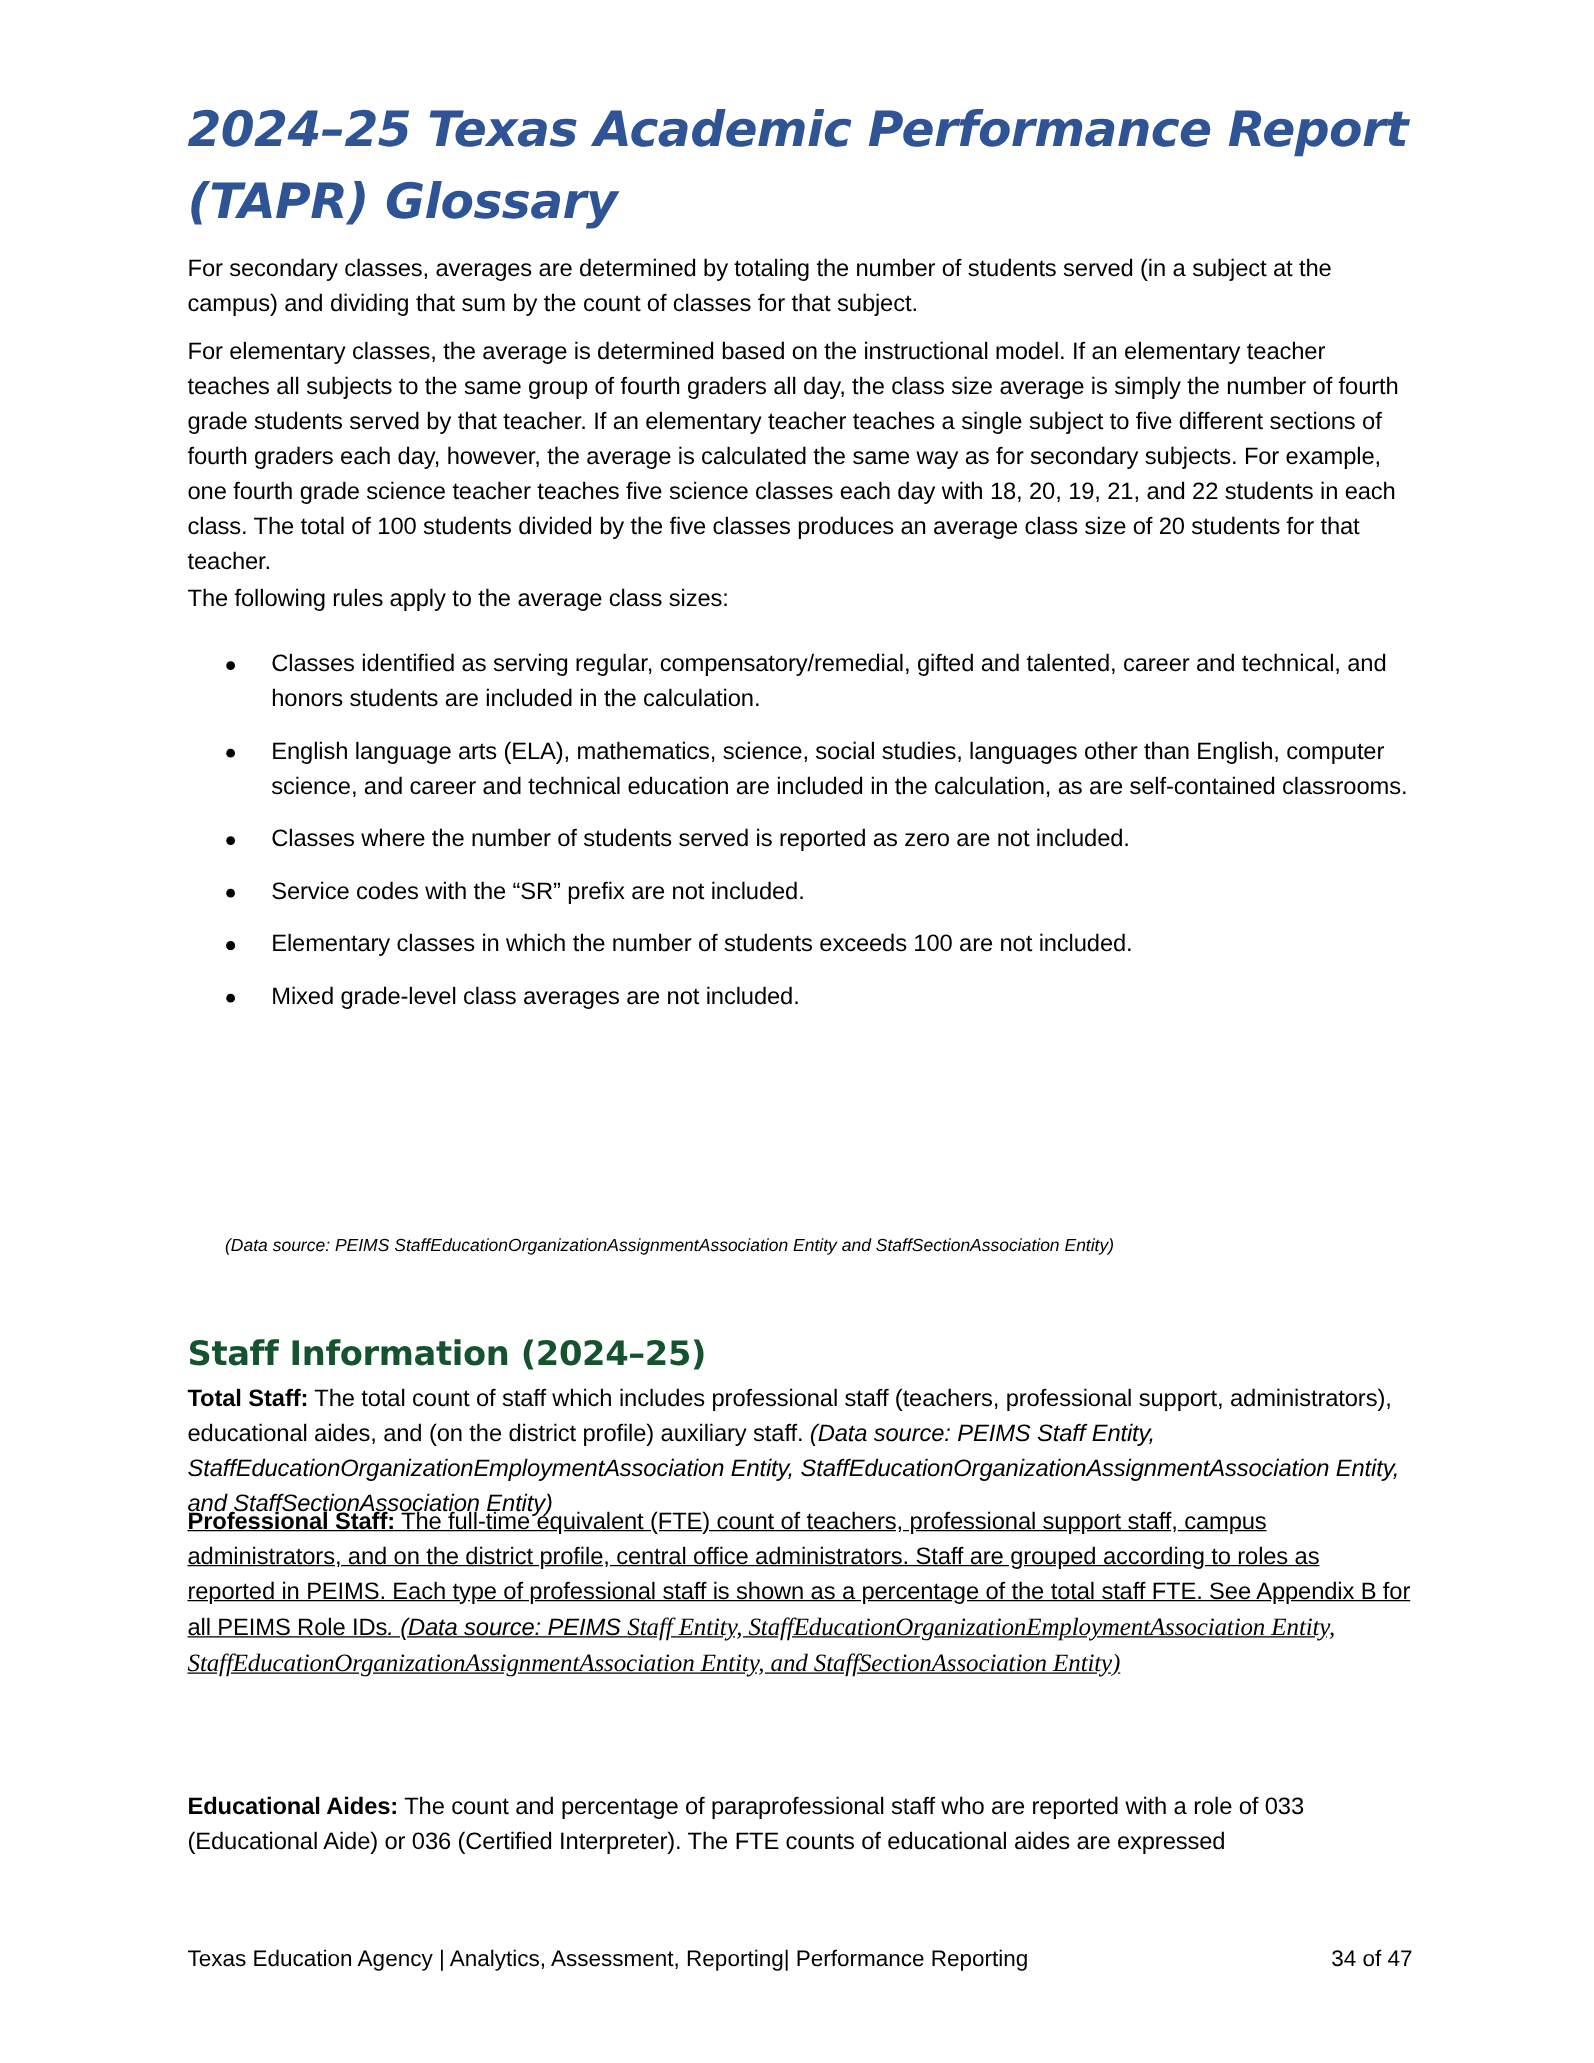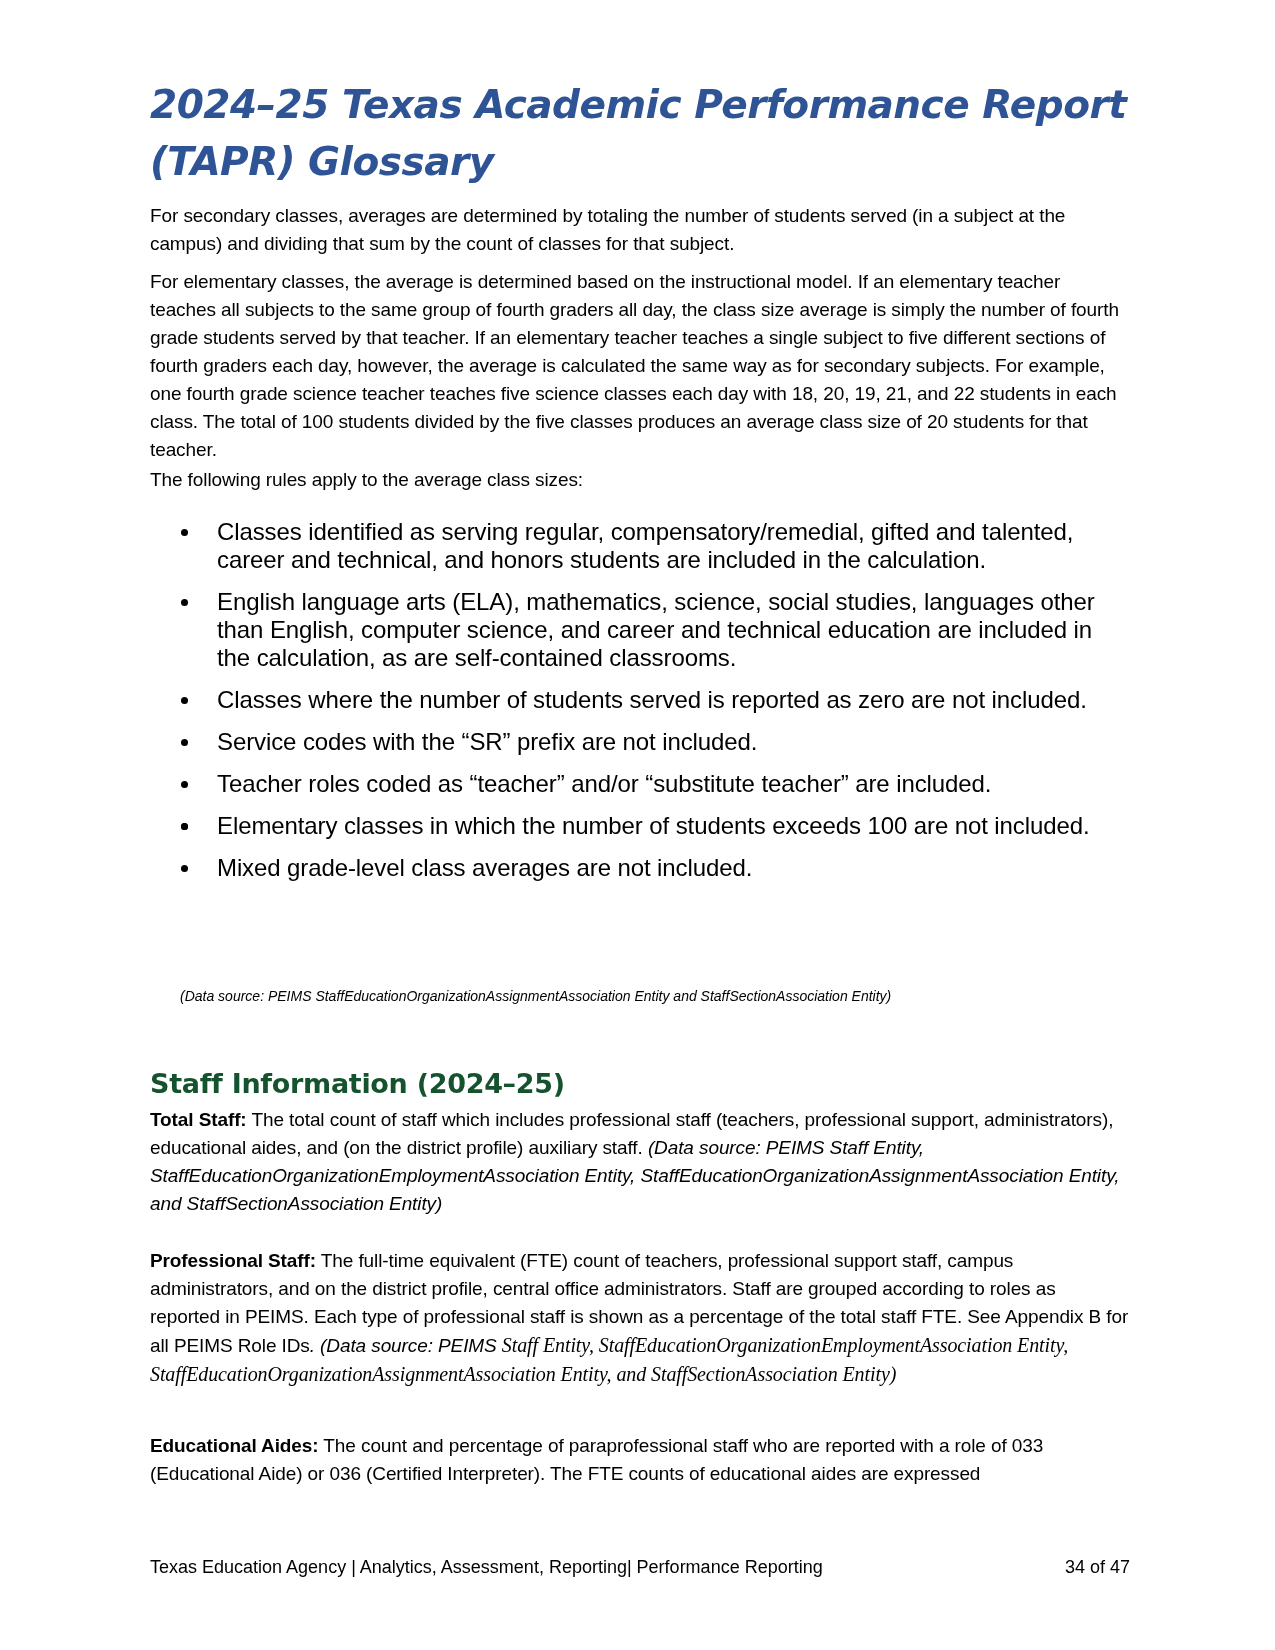--- a/index.html
+++ b/index.html
@@ -5,21 +5,21 @@
   html, body { margin: 0; padding: 0; background: #ffffff; }
   body { width: 1275px; height: 1650px; position: relative; overflow: hidden;
          font-family: "Liberation Sans", sans-serif; color: #000; }
   .page { position: absolute; left: 150px; top: 0; width: 980px; }
   .title { position: absolute; left: 0; top: 76px; margin: 0; width: 980px;
            font-family: "DejaVu Sans", sans-serif; font-weight: bold; font-size: 39px;
            line-height: 57px; color: #2f5496; letter-spacing: -0.5px; font-style: italic; }
   .p { position: absolute; left: 0; width: 980px; margin: 0;
        font-size: 19px; line-height: 28px; letter-spacing: -0.1px; }
   .bullets { position: absolute; left: 0; top: 518px; width: 980px; margin: 0; padding: 0; list-style: none; }
-  .bullets li { position: relative; padding-left: 67px; font-size: 24px; line-height: 28px;
+  .bullets li { position: relative; padding-left: 67px; font-size: 19px; line-height: 28px;
                 margin-bottom: 14px; letter-spacing: -0.1px; }
   .bullets li .dot { position: absolute; left: 31px; top: 11px; width: 7px; height: 7px;
                      border-radius: 50%; background: #000; }
   .src { position: absolute; left: 30px; top: 982px; width: 940px; font-size: 14px;
          line-height: 28px; font-style: italic; padding-left: 45px; text-indent: -45px; }
   .h2 { position: absolute; left: 0; top: 1064px; margin: 0; font-family: "DejaVu Sans", sans-serif;
         font-weight: bold; font-size: 27px; line-height: 40px; color: #14532d; letter-spacing: -0.3px; }
   .term { font-weight: bold; }
   .it { font-style: italic; }
   .serif-it { font-family: "Liberation Serif", serif; font-style: italic; font-size: 20px; }
@@ -34,35 +34,34 @@
 
   <p class="p" style="top:202px;">For secondary classes, averages are determined by totaling the number of students served (in a subject at the campus) and dividing that sum by the count of classes for that subject.</p>
   <p class="p" style="top:268px;">For elementary classes, the average is determined based on the instructional model. If an elementary teacher teaches all subjects to the same group of fourth graders all day, the class size average is simply the number of fourth grade students served by that teacher. If an elementary teacher teaches a single subject to five different sections of fourth graders each day, however, the average is calculated the same way as for secondary subjects. For example, one fourth grade science teacher teaches five science classes each day with 18, 20, 19, 21, and 22 students in each class. The total of 100 students divided by the five classes produces an average class size of 20 students for that teacher.</p>
   <p class="p" style="top:466px;">The following rules apply to the average class sizes:</p>
 
   <ul class="bullets">
     <li><span class="dot"></span><span>Classes identified as serving regular, compensatory/remedial, gifted and talented, career and technical, and honors students are included in the calculation.</span></li>
     <li><span class="dot"></span><span>English language arts (ELA), mathematics, science, social studies, languages other than English, computer science, and career and technical education are included in the calculation, as are self-contained classrooms.</span></li>
     <li><span class="dot"></span><span>Classes where the number of students served is reported as zero are not included.</span></li>
     <li><span class="dot"></span><span>Service codes with the “SR” prefix are not included.</span></li>
-    <li><span class="dot"></span><span>Teacher roles coded as “teacher” and/or “substitute teacher” are included.</span></li>
     <li><span class="dot"></span></li>
     <li><span class="dot"></span><span>Elementary classes in which the number of students exceeds 100 are not included.</span></li>
     <li><span class="dot"></span><span>Mixed grade-level class averages are not included.</span></li>
   </ul>
 
   <div class="src">(Data source: PEIMS StaffEducationOrganizationAssignmentAssociation Entity and StaffSectionAssociation Entity)</div>
 
   <h2 class="h2">Staff Information (2024–25)</h2>
 
   <p class="p" style="top:1106px;">
     <span class="term">Total Staff:</span><span> The total count of staff which includes professional staff (teachers, professional support, administrators), educational aides, and (on the district profile) auxiliary staff. </span><span class="it">(Data source: PEIMS Staff Entity, StaffEducationOrganizationEmploymentAssociation Entity, StaffEducationOrganizationAssignmentAssociation Entity, and StaffSectionAssociation Entity)</span>
   </p>
 
-  <p class="p" style="top:1247px;">
+  <p class="p" style="top:1204px;text-decoration:underline;">
     <span class="term">Professional Staff:</span><span> The full-time equivalent (FTE) count of teachers, professional support staff, campus administrators, and on the district profile, central office administrators. Staff are grouped according to roles as reported in PEIMS. Each type of professional staff is shown as a percentage of the total staff FTE. See Appendix B for all PEIMS Role IDs</span><span class="it">. (Data source: PEIMS </span><span class="serif-it">Staff Entity, StaffEducationOrganizationEmploymentAssociation Entity, StaffEducationOrganizationAssignmentAssociation Entity, and StaffSectionAssociation Entity)</span>
   </p>
 
   <p class="p" style="top:1432px;">
     <span class="term">Educational Aides:</span><span> The count and percentage of paraprofessional staff who are reported with a role of 033 (Educational Aide) or 036 (Certified Interpreter). The FTE counts of educational aides are expressed</span>
   </p>
 </div>
 
 <div class="footer">
   <span>Texas Education Agency | Analytics, Assessment, Reporting| Performance Reporting</span>

